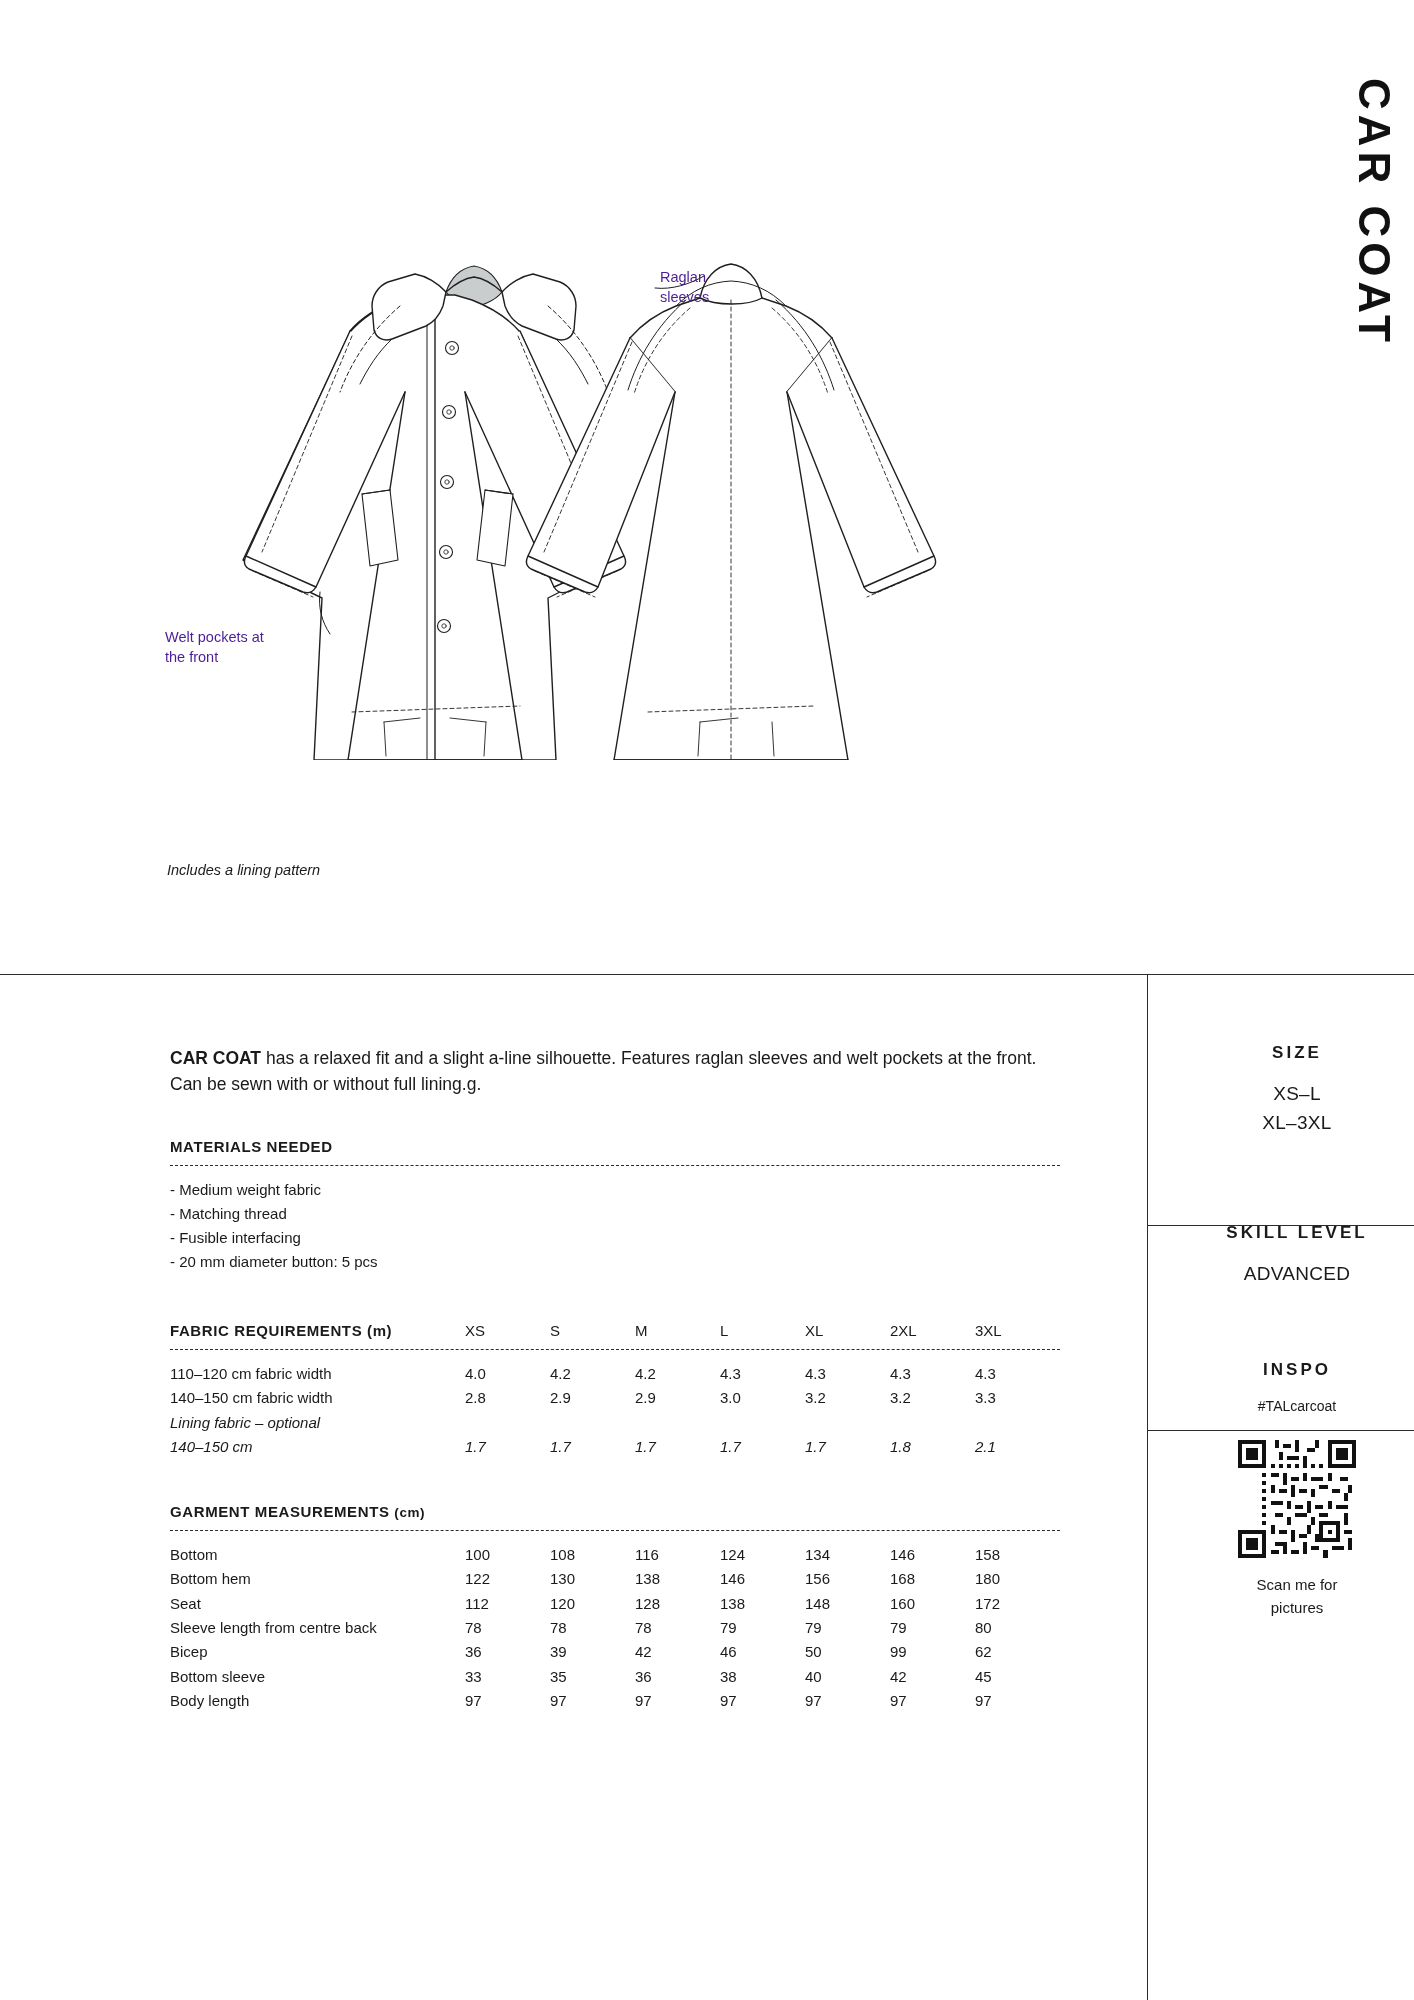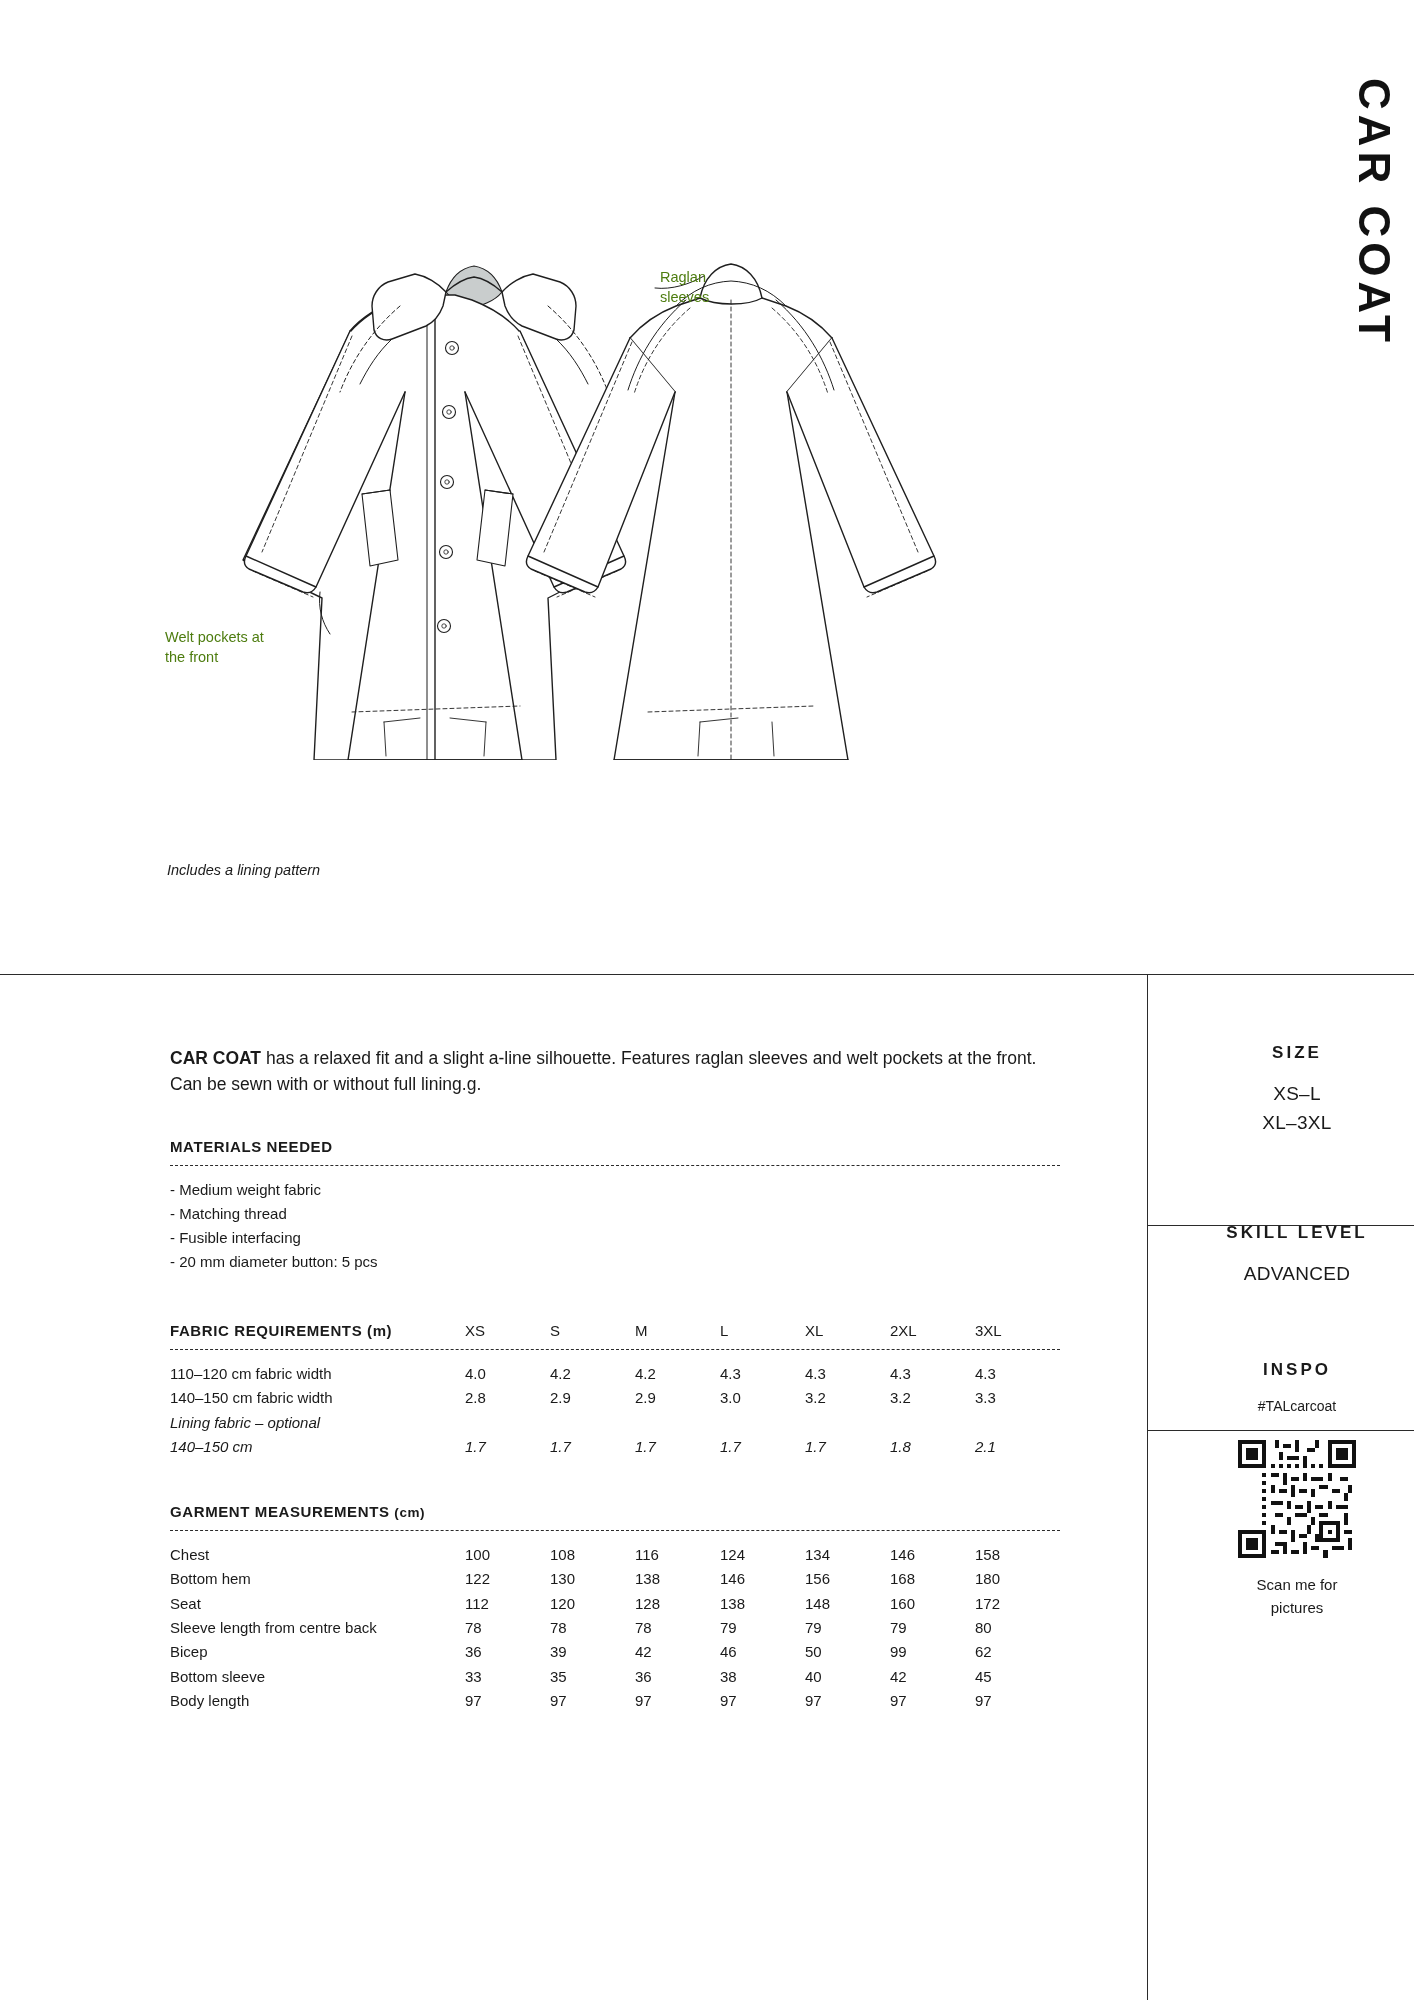--- a/index.html
+++ b/index.html
@@ -38,21 +38,21 @@
     position: absolute;
     left: 0;
     top: 0;
     width: 1180px;
     height: 760px;
   }
   .callout-text {
     position: absolute;
     font-size: 14.5px;
     line-height: 1.35;
-    color: #4d7c0f;
+    color: #4c1d95;
   }
   .callout-raglan { left: 660px; top: 268px; }
   .callout-welt { left: 165px; top: 628px; }
   .lining-note {
     position: absolute;
     left: 167px;
     top: 862px;
     font-size: 14.5px;
     color: #1a1a1a;
     font-style: italic;
@@ -411,21 +411,21 @@
       </div>
 
       <div class="block-gap"></div>
 
       <div>
         <div class="sec-head"><span>GARMENT MEASUREMENTS</span> <span class="unit">(cm)</span></div>
         <div class="dashline"></div>
         <table class="spec">
           <tbody>
             <tr>
-              <td class="label">Chest</td>
+              <td class="label">Bottom</td>
               <td class="num">100</td>
               <td class="num">108</td>
               <td class="num">116</td>
               <td class="num">124</td>
               <td class="num">134</td>
               <td class="num">146</td>
               <td class="num">158</td>
             </tr>
             <tr>
               <td class="label">Bottom hem</td>

